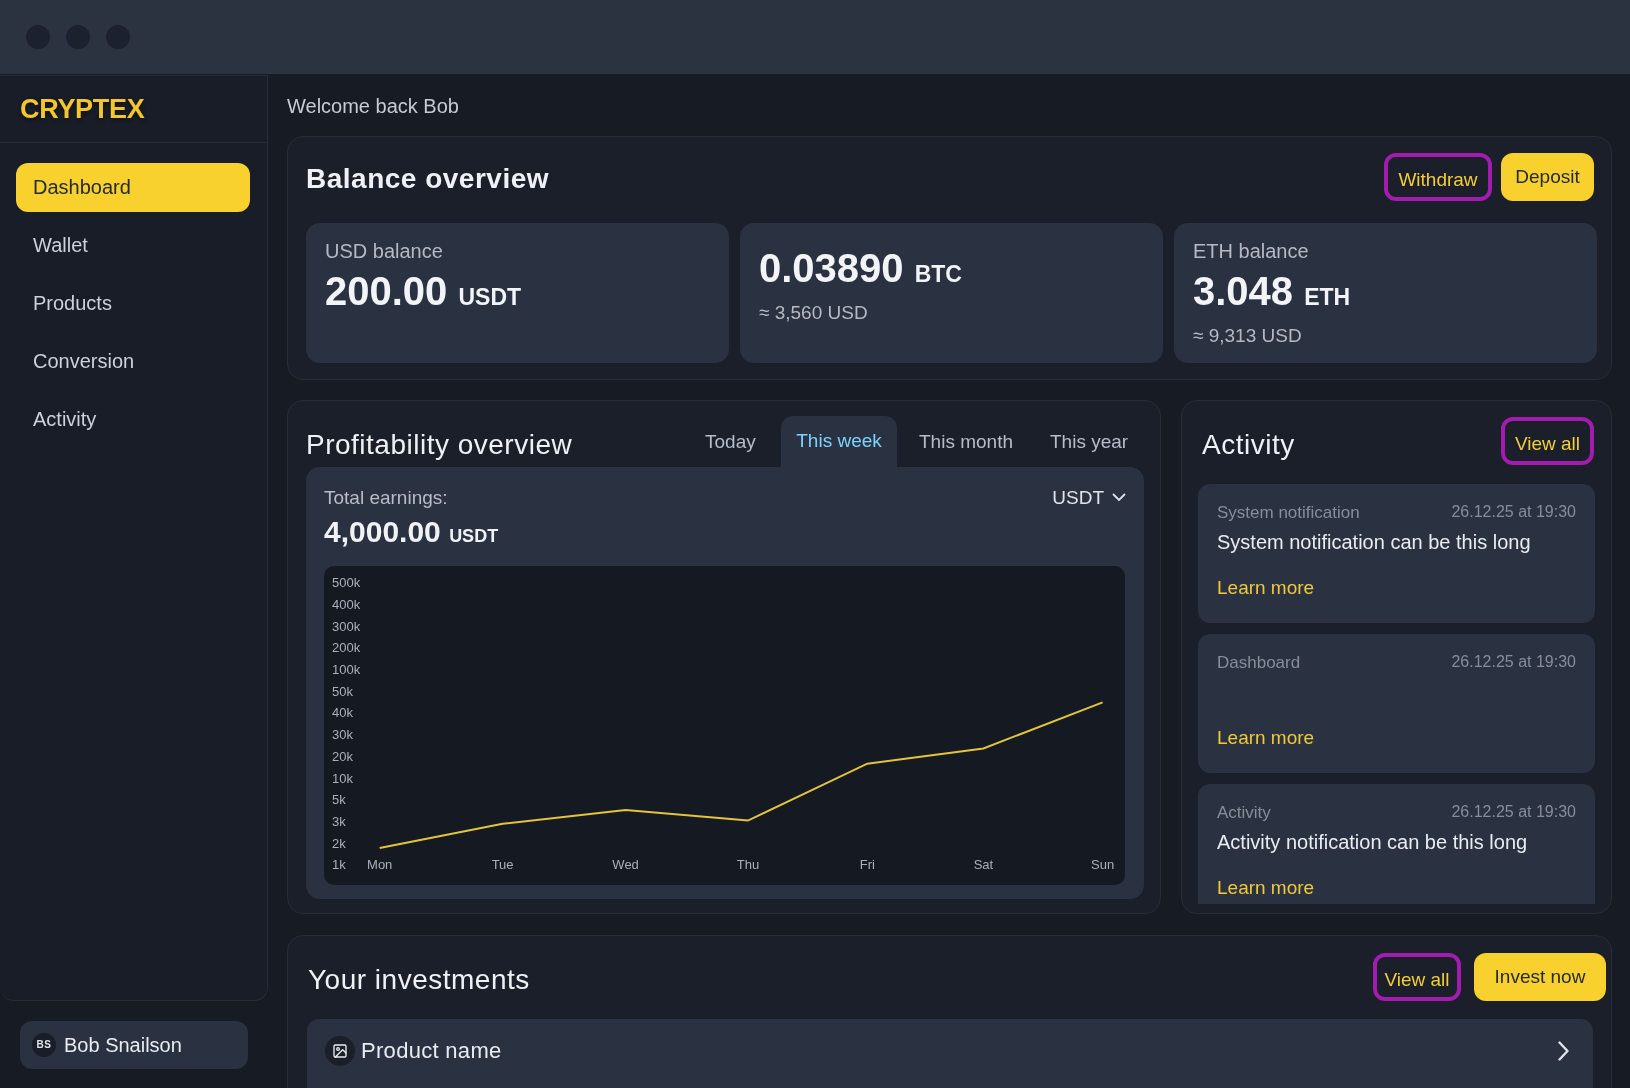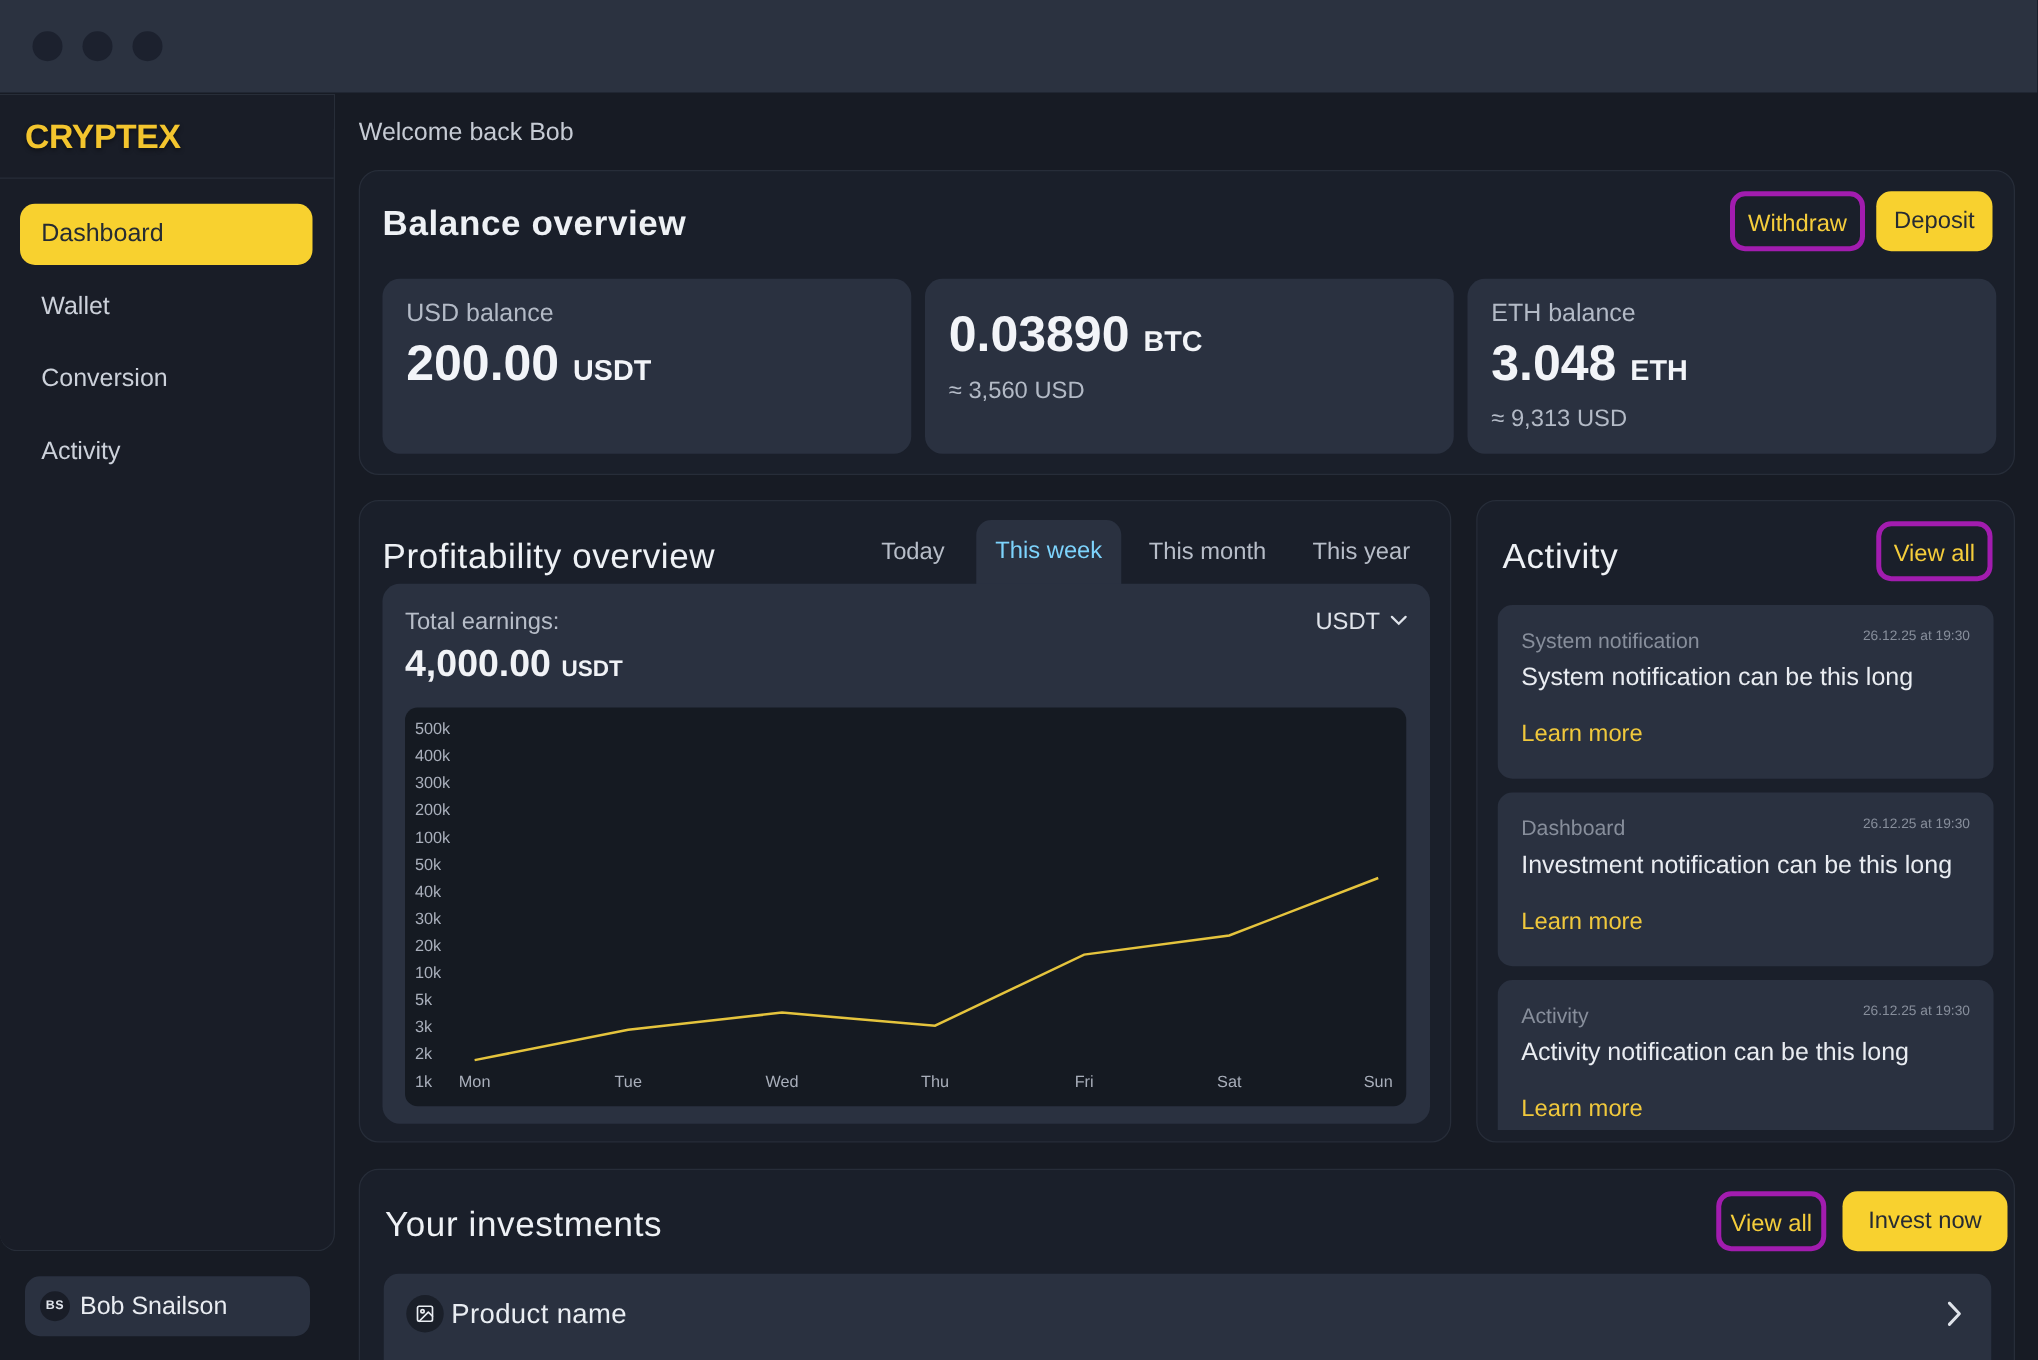--- a/index.html
+++ b/index.html
@@ -42,21 +42,21 @@
   .tabtxt { position:absolute; top:30px; font-size:19px; color:#b7bdc8; }
   .tabactive { position:absolute; left:493px; top:15px; width:116px; height:60px; background:#2a3140; border-radius:12px 12px 0 0; text-align:center; line-height:50px; font-size:19px; color:#7dd3fc; }
   .panel { position:absolute; left:18px; top:66px; width:838px; height:432px; background:#2a3140; border-radius:14px; }
   .chartbox { position:absolute; left:18px; top:99px; width:801px; height:319px; background:#151a22; border-radius:10px; }
 
   
   #activity { left:1181px; top:400px; width:431px; height:514px; }
   .notifwrap { position:absolute; left:16px; top:83px; width:397px; height:420px; overflow:hidden; }
   .notif { position:relative; width:397px; height:139px; margin-bottom:11px; background:#2a3140; border-radius:12px; }
   .nlabel { position:absolute; left:19px; top:19px; font-size:17px; color:#878e9b; }
-  .ndate { position:absolute; right:19px; top:19px; font-size:11px; color:#878e9b; }
+  .ndate { position:absolute; right:19px; top:19px; font-size:16px; color:#878e9b; }
   .nmsg { position:absolute; left:19px; top:47px; font-size:20px; color:#e9ecf1; }
   .nlearn { position:absolute; left:19px; top:93px; font-size:19px; color:#f0c83c; }
 
   
   #invest { left:287px; top:935px; width:1325px; height:240px; }
   .prodrow { position:absolute; left:19px; top:83px; width:1286px; height:140px; background:#2a3140; border-radius:12px; }
   .prodicon { position:absolute; left:18px; top:17px; width:30px; height:30px; border-radius:50%; background:#1a1f29; }
   .prodname { position:absolute; left:54px; top:0; height:64px; line-height:64px; font-size:22px; color:#e9edf2; letter-spacing:.3px; }
 </style>
 </head>
@@ -67,20 +67,21 @@
     <div class="dot" style="left:106px"></div>
   </div>
 
   <div class="navbox">
     <div class="logohead">
       <div class="logo">CRYPTEX</div>
     </div>
     <div class="nav">
       <div class="navitem active">Dashboard</div>
       <div class="navitem">Wallet</div>
+      <div class="navitem">Products</div>
       <div class="navitem">Conversion</div>
       <div class="navitem">Activity</div>
     </div>
   </div>
   <div class="userchip">
     <div class="avatar">BS</div>
     <div class="username">Bob Snailson</div>
   </div>
 
   <div class="abs" style="left:287px; top:95px; font-size:20px; color:#c6cbd4;">Welcome back Bob</div>
@@ -153,21 +154,20 @@
     <div class="notifwrap">
       <div class="notif">
         <div class="nlabel">System notification</div>
         <div class="ndate">26.12.25 at 19:30</div>
         <div class="nmsg">System notification can be this long</div>
         <div class="nlearn">Learn more</div>
       </div>
       <div class="notif">
         <div class="nlabel">Dashboard</div>
         <div class="ndate">26.12.25 at 19:30</div>
-        <div class="nmsg">Investment notification can be this long</div>
         <div class="nlearn">Learn more</div>
       </div>
       <div class="notif">
         <div class="nlabel">Activity</div>
         <div class="ndate">26.12.25 at 19:30</div>
         <div class="nmsg">Activity notification can be this long</div>
         <div class="nlearn">Learn more</div>
       </div>
     </div>
   </div>

